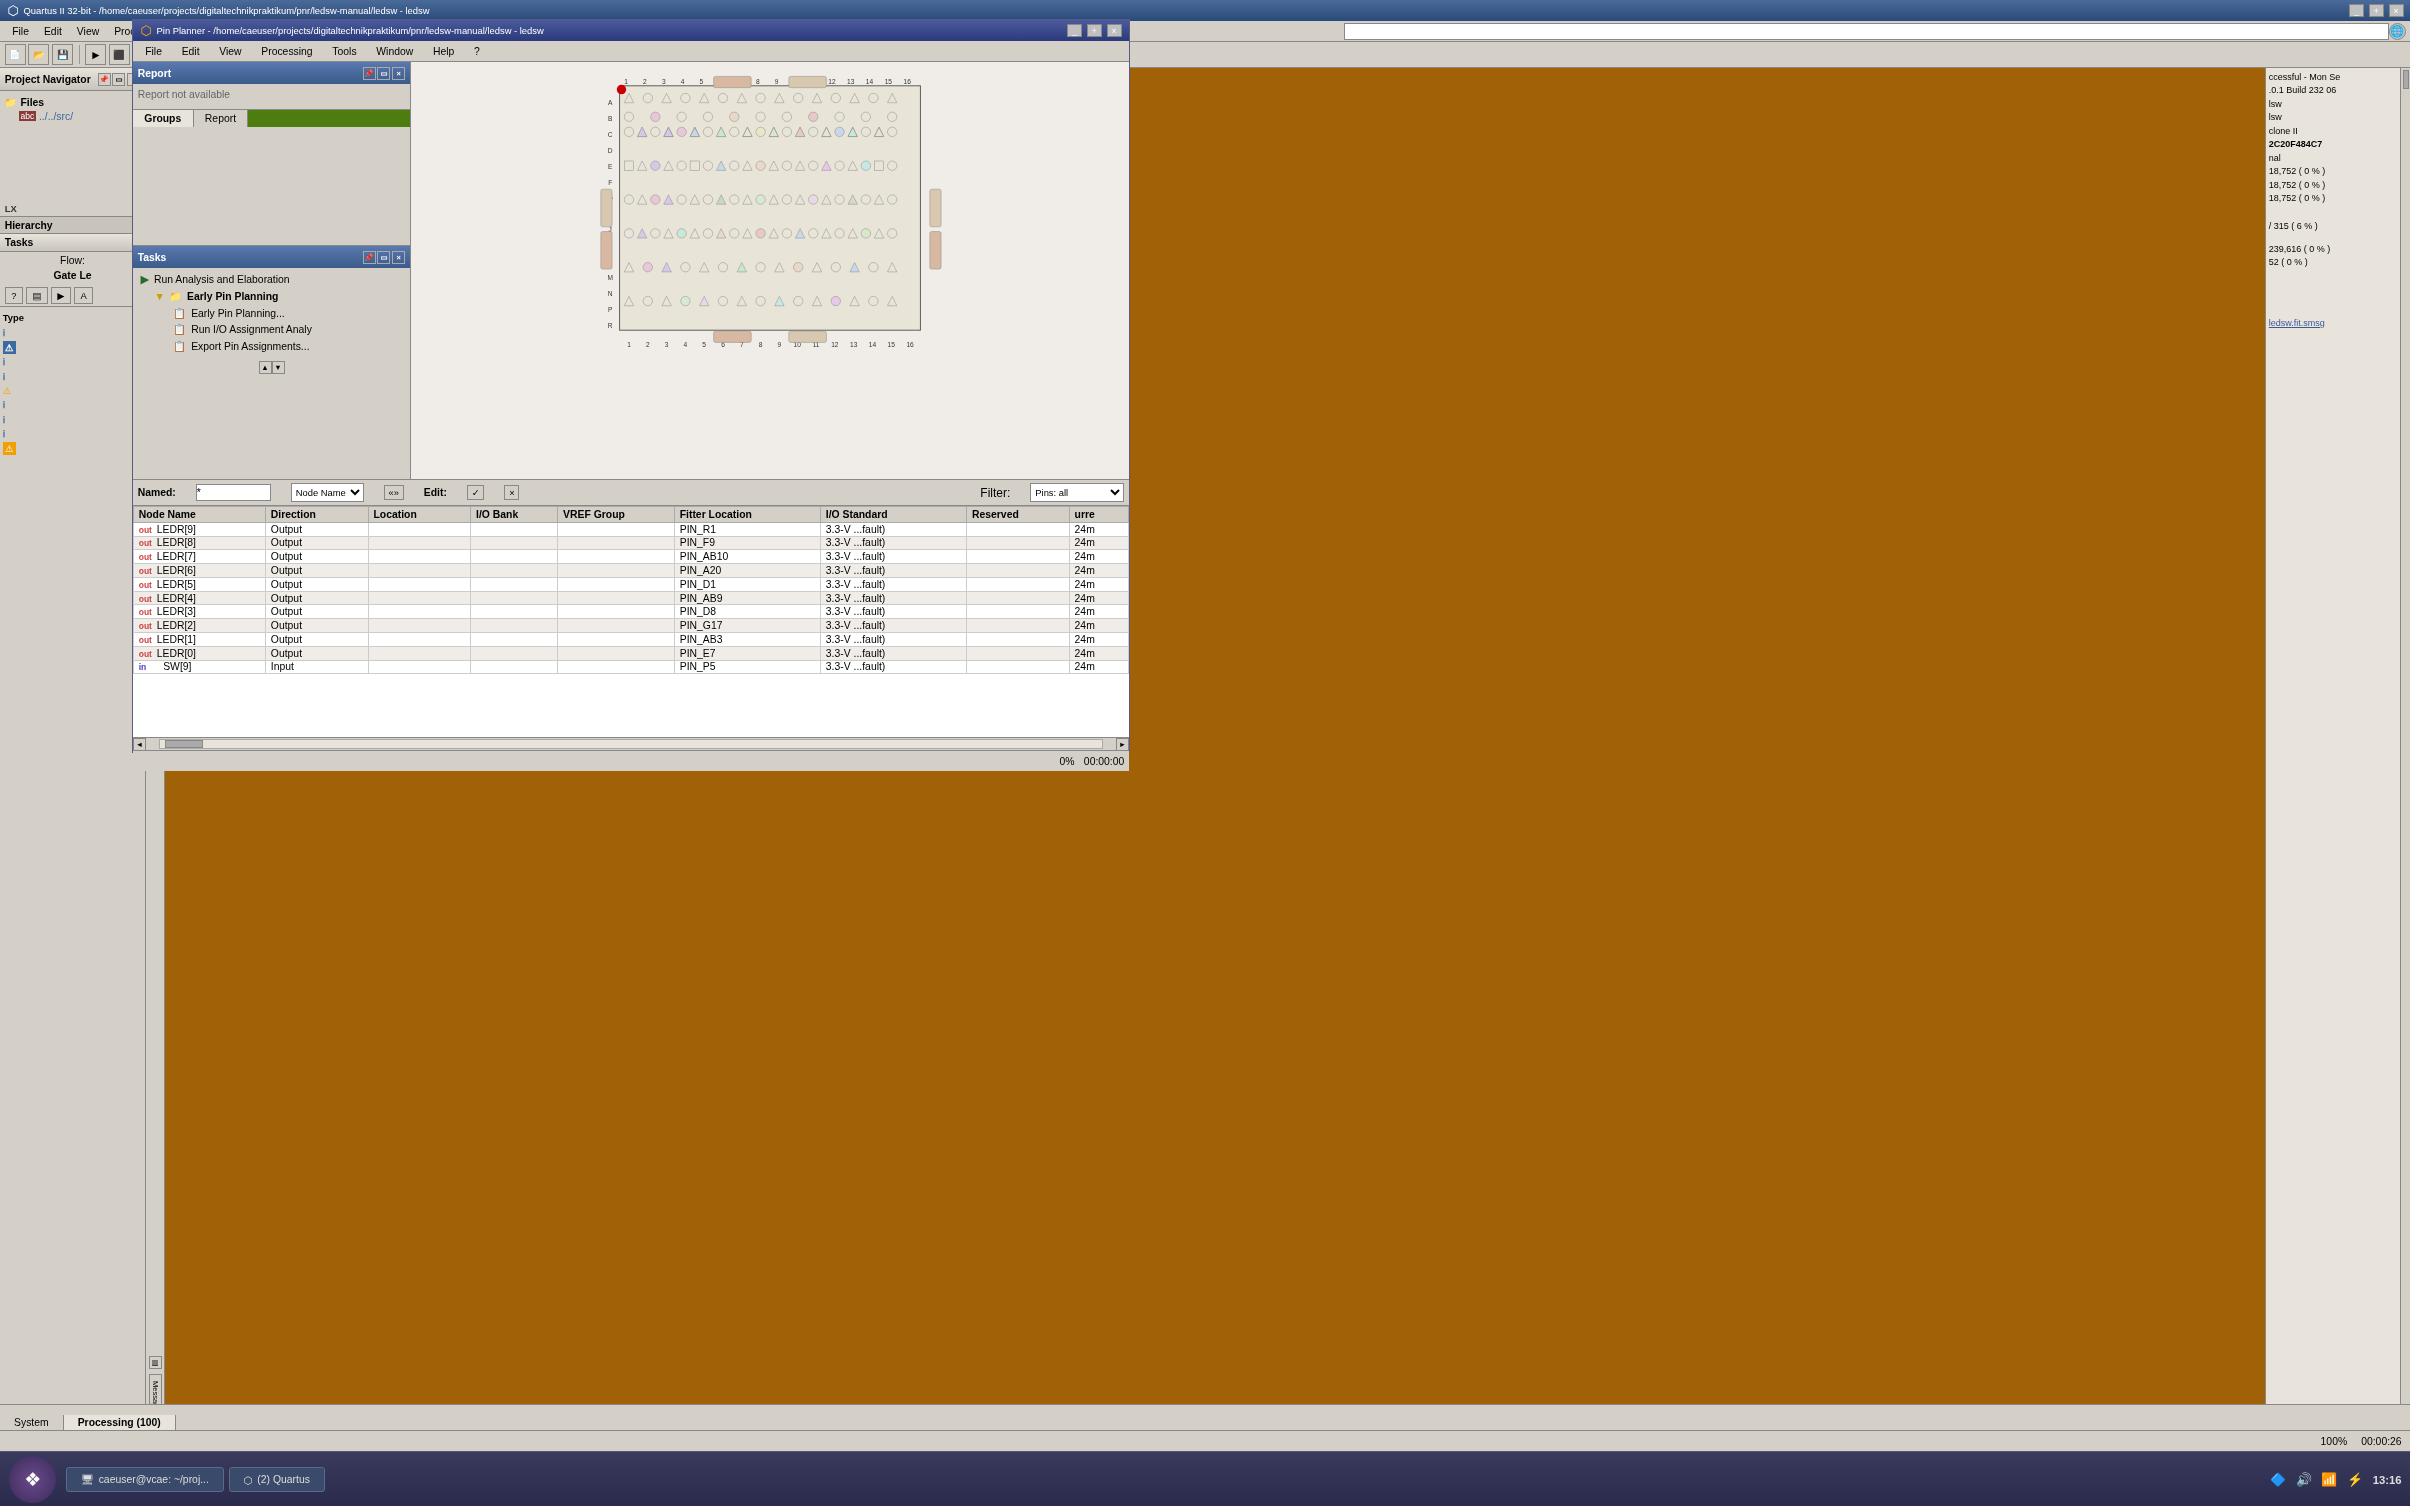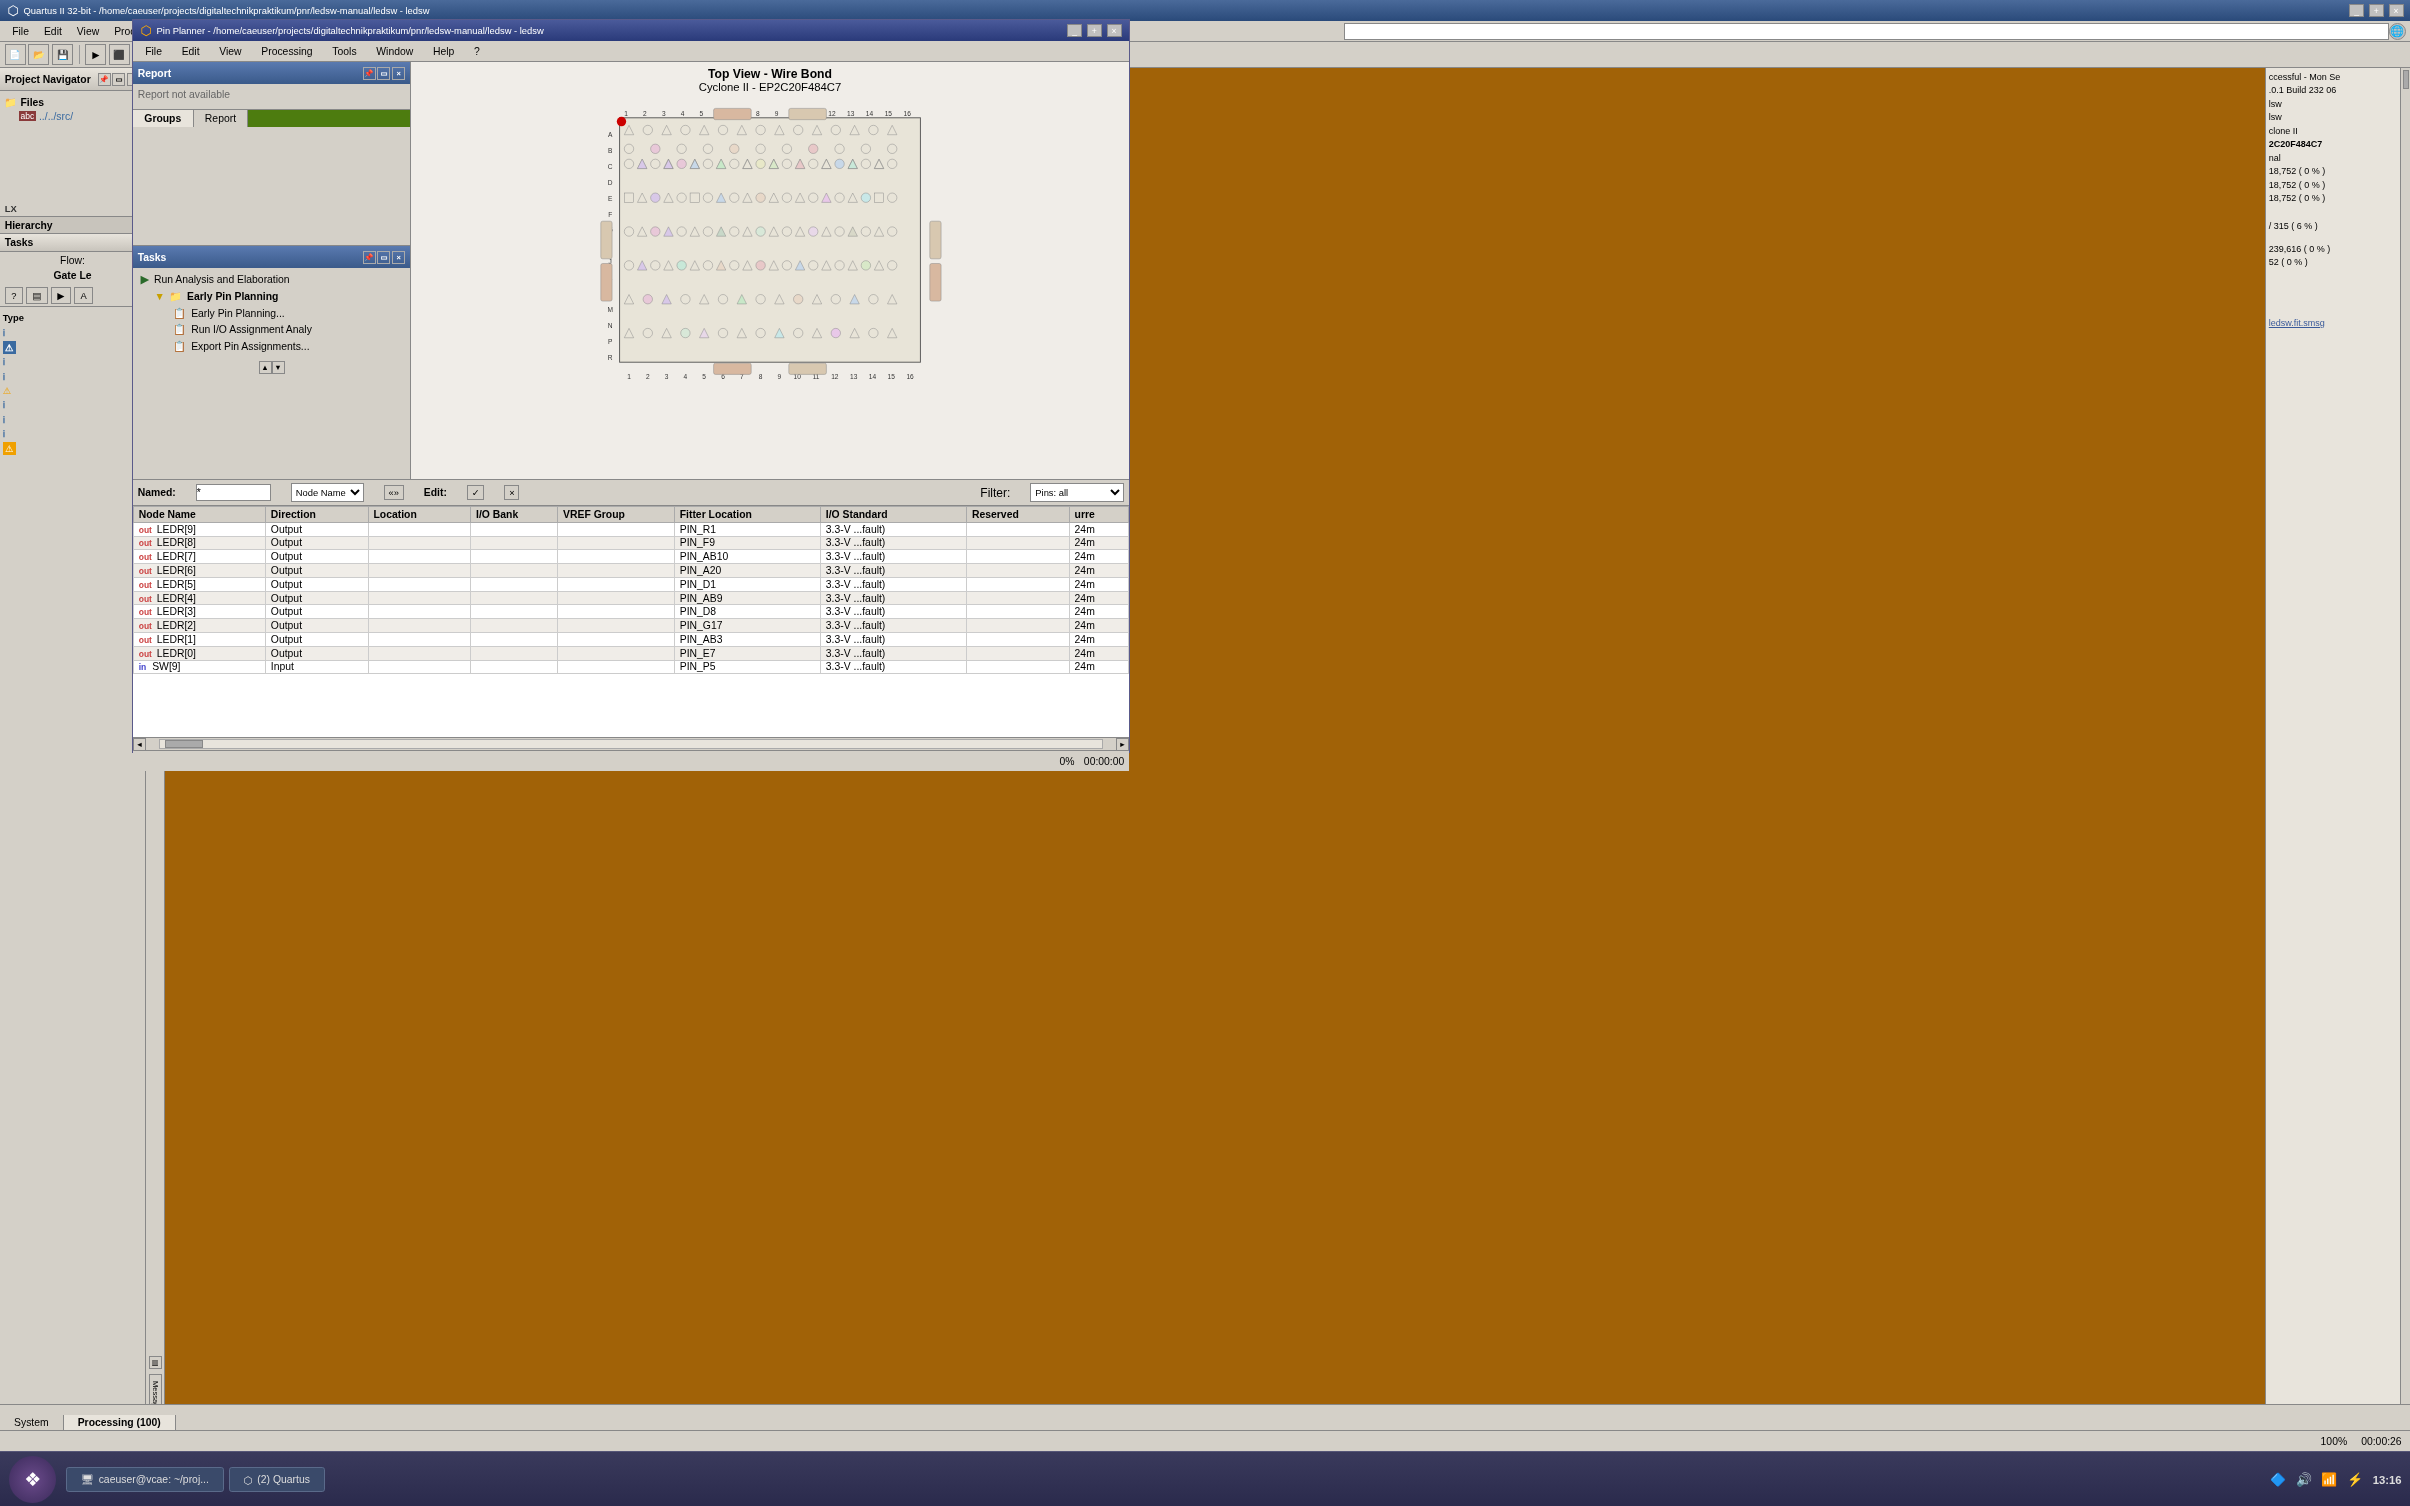--- a/index.html
+++ b/index.html
@@ -602,24 +602,20 @@
           </div>
 
           <div style="display:flex;justify-content:center;margin-top:2.8px;">
             <div class="vscroll-btn">▲</div>
             <div class="vscroll-btn">▼</div>
           </div>
         </div>
       </div>
 
       <div style="flex:1;background:#f0ede8;overflow:hidden;position:relative;">
-        <div style="text-align:center;padding:4.7px 0 1.9px;">
-          <div style="font-size:12.2px;font-weight:bold;">Top View - Wire Bond</div>
-          <div style="font-size:11.3px;">Cyclone II - EP2C20F484C7</div>
-        </div>
 
         <div style="display:flex;justify-content:center;align-items:center;padding:4.7px;">
           <svg width="358" height="282" viewBox="0 0 380 300" style="font-size:12px">
 
             <rect x="30" y="20" width="320" height="260" fill="#e8e4d8" stroke="#555" stroke-width="1"></rect>
 
             <text x="35" y="18" font-size="7" fill="#333">1</text>
             <text x="55" y="18" font-size="7" fill="#333">2</text>
             <text x="75" y="18" font-size="7" fill="#333">3</text>
             <text x="95" y="18" font-size="7" fill="#333">4</text>
@@ -1027,21 +1023,21 @@
         <td></td>
         <td></td>
         <td></td>
         <td>PIN_E7</td>
         <td>3.3-V ...fault)</td>
         <td></td>
         <td>24m</td>
       </tr>
               <tr>
         <td>
-          <span style="color:#4444cc;font-size:8.5px;font-weight:bold;margin-right:3px;">in</span>
+          <span style="color:#4444cc;font-size:8.5px;font-weight:bold;margin-right:14px;">in</span>
           <span>SW[9]</span>
         </td>
         <td>Input</td>
         <td></td>
         <td></td>
         <td></td>
         <td>PIN_P5</td>
         <td>3.3-V ...fault)</td>
         <td></td>
         <td>24m</td>

